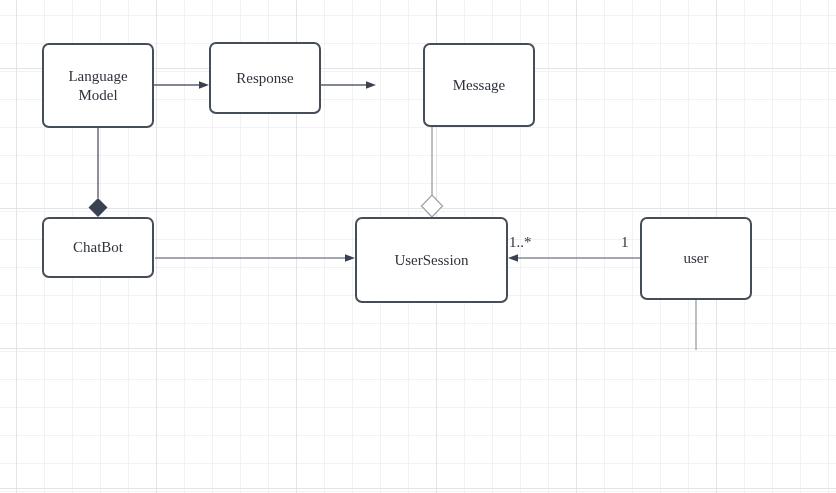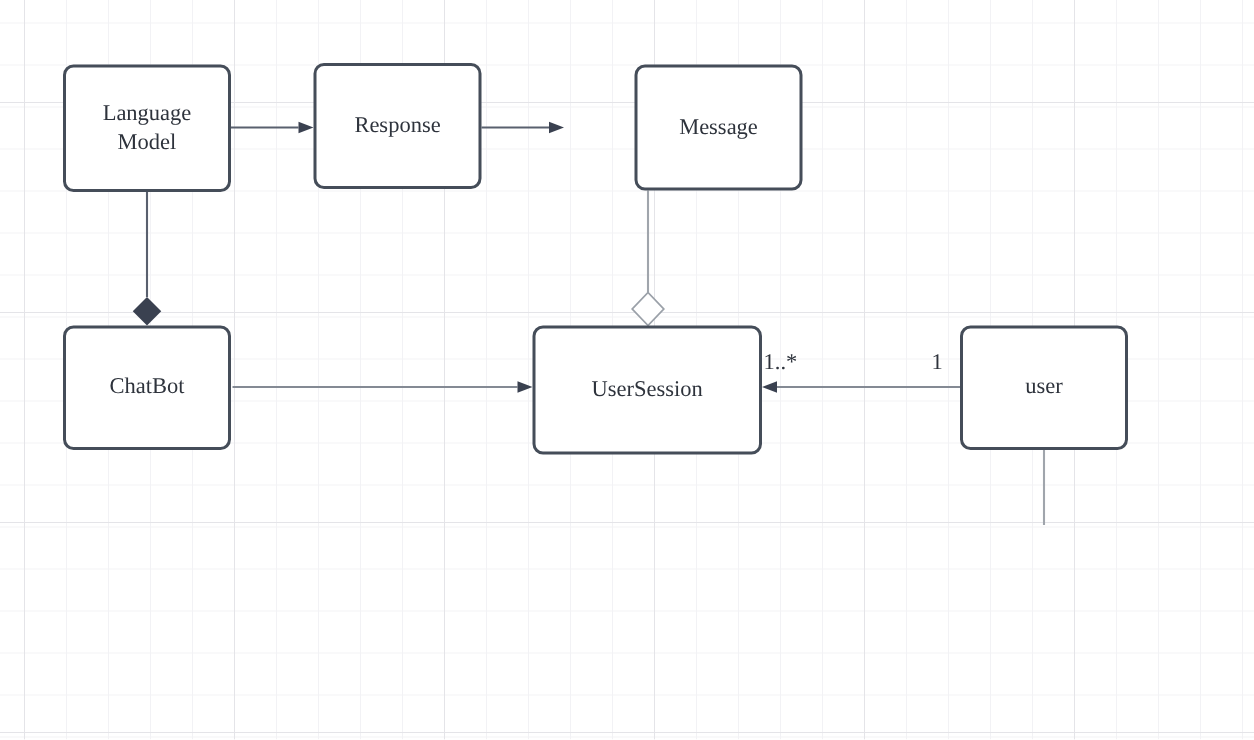--- a/index.html
+++ b/index.html
@@ -92,27 +92,27 @@
         <polygon points="508,258 518,254.2 518,261.8" fill="#3a4150"></polygon>
       </g>
       <g>
         <line x1="696" y1="300" x2="696" y2="350" stroke="#a0a5ac" stroke-width="1.4"></line>
       </g>
     </svg>
 <div class="node" style="left: 42px; top: 43px; width: 112px; height: 85px;">
       <span class="node-label">Language
 Model</span>
     </div>
-    <div class="node" style="left: 209px; top: 42px; width: 112px; height: 84px;">
+    <div class="node" style="left: 209px; top: 42px; width: 112px; height: 72px;">
       <span class="node-label">Response</span>
     </div>
     <div class="node" style="left: 376px; top: 43px; width: 112px; height: 84px; margin-left: 47px;">
       <span class="node-label">Message</span>
     </div>
-    <div class="node" style="left: 42px; top: 217px; width: 112px; height: 83px;">
+    <div class="node" style="left: 42px; top: 217px; width: 112px; height: 61px;">
       <span class="node-label">ChatBot</span>
     </div>
     <div class="node" style="left: 355px; top: 217px; width: 153px; height: 86px;">
       <span class="node-label">UserSession</span>
     </div>
     <div class="node" style="left: 640px; top: 217px; width: 112px; height: 83px;">
       <span class="node-label">user</span>
     </div>
     <span class="edge-label" style="left: 509px; top: 233px;">1..*</span>
     <span class="edge-label" style="left: 621px; top: 233px;">1</span>

